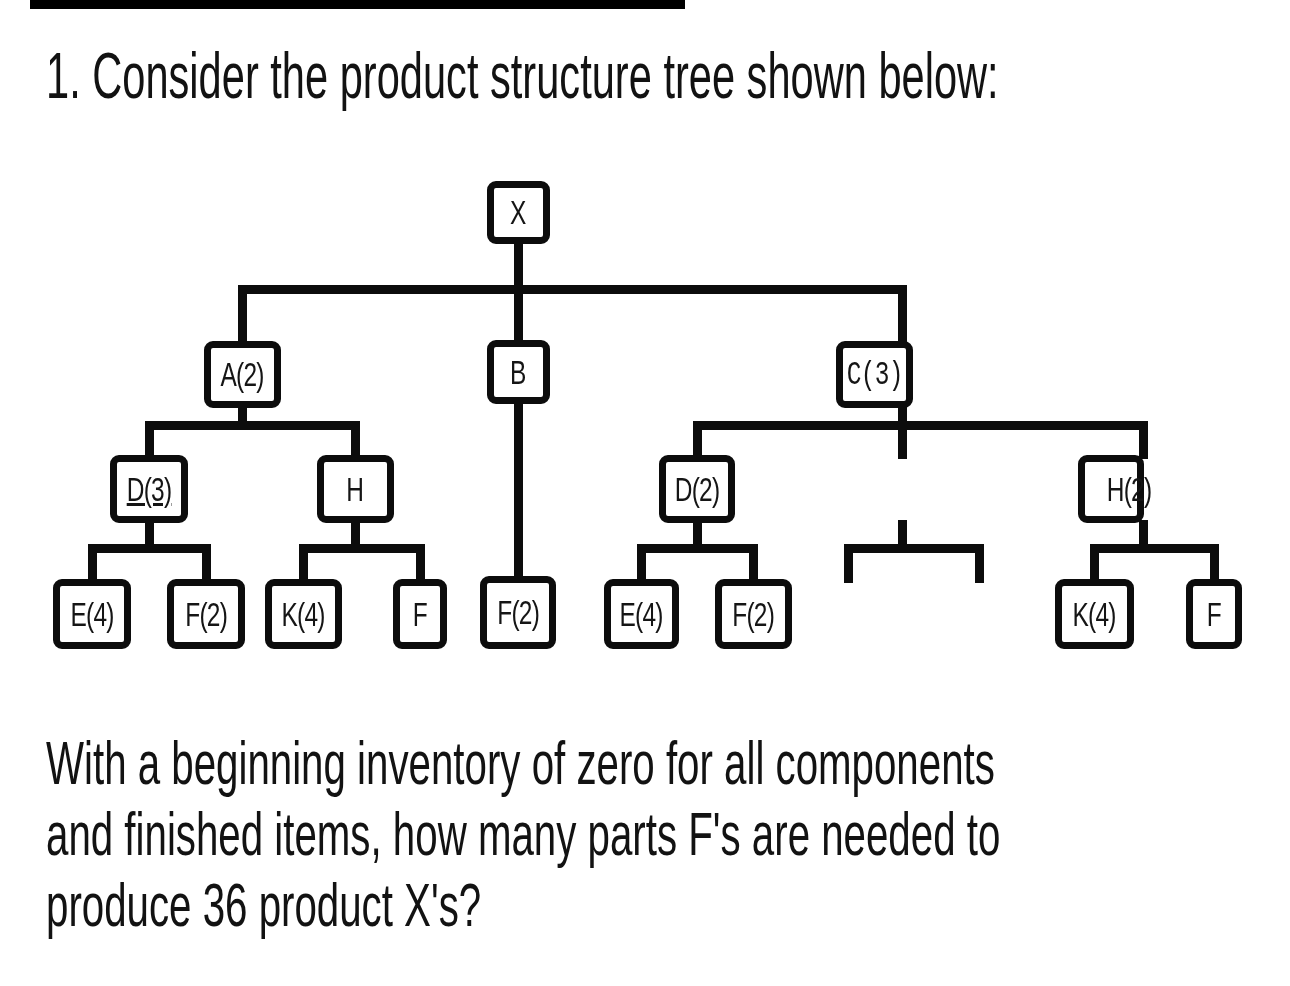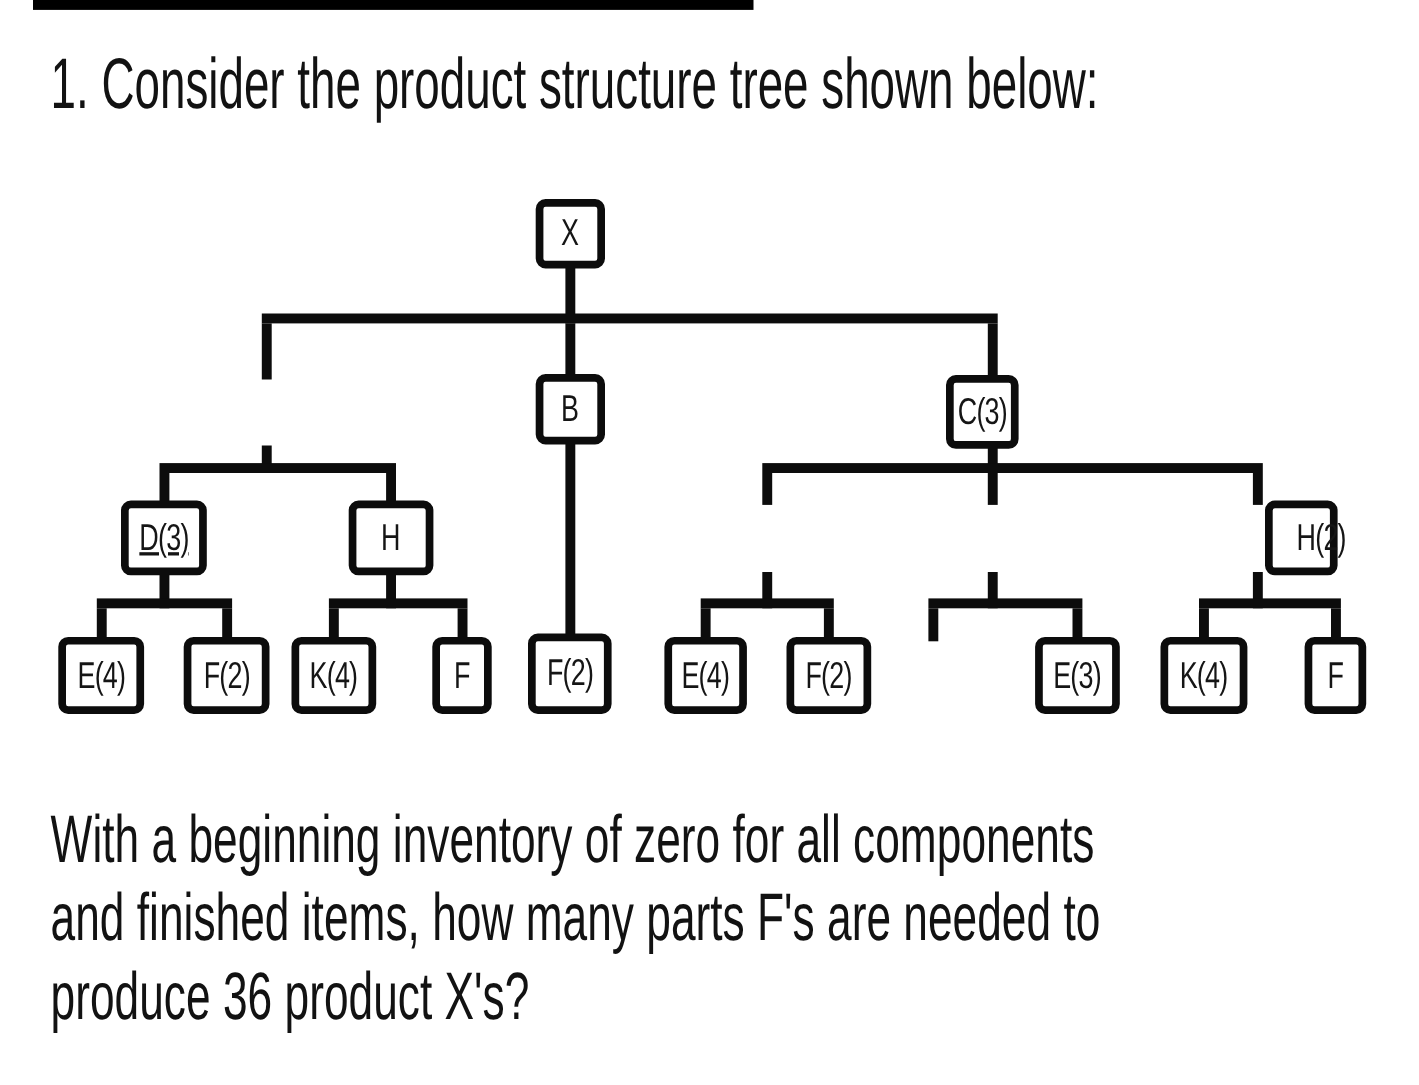--- a/index.html
+++ b/index.html
@@ -67,33 +67,39 @@
       <div class="tline" style="left: 843.5px; top: 544px; width: 140px; height: 9px; background: rgb(12, 12, 12);"></div>
       <div class="tline" style="left: 843.5px; top: 553px; width: 9px; height: 30px; background: rgb(12, 12, 12);"></div>
       <div class="tline" style="left: 974.5px; top: 553px; width: 9px; height: 30px; background: rgb(12, 12, 12);"></div>
       <div class="tline" style="left: 1138.5px; top: 520px; width: 9px; height: 33px; background: rgb(12, 12, 12);"></div>
       <div class="tline" style="left: 1089.5px; top: 544px; width: 129px; height: 9px; background: rgb(12, 12, 12);"></div>
       <div class="tline" style="left: 1089.5px; top: 553px; width: 9px; height: 30px; background: rgb(12, 12, 12);"></div>
       <div class="tline" style="left: 1209.5px; top: 553px; width: 9px; height: 30px; background: rgb(12, 12, 12);"></div>
       <div class="node" style="left: 486.5px; top: 181px; width: 63px; height: 63px;">
         <span class="nlabel">X</span>
       </div>
+      <div class="node" style="left: 203.5px; top: 341px; width: 77px; height: 67px;">
+        <span class="nlabel">A(2)</span>
+      </div>
       <div class="node" style="left: 486.5px; top: 340px; width: 63px; height: 64px;">
         <span class="nlabel">B</span>
       </div>
-      <div class="node" style="left: 860px; top: 341px; width: 66px; height: 67px;">
+      <div class="node" style="left: 836px; top: 341px; width: 77px; height: 67px; font-family: Liberation Mono, monospace;">
         <span class="nlabel">C(3)</span>
       </div>
       <div class="node" style="left: 110px; top: 455px; width: 78px; height: 68px; text-decoration: underline;">
         <span class="nlabel">D(3)</span>
       </div>
       <div class="node" style="left: 316.5px; top: 455px; width: 77px; height: 68px;">
         <span class="nlabel">H</span>
       </div>
-      <div class="node" style="left: 1150px; top: 455px; width: 66px; height: 68px; padding-left: 36px;">
+      <div class="node" style="left: 659px; top: 455px; width: 76px; height: 68px;">
+        <span class="nlabel">D(2)</span>
+      </div>
+      <div class="node" style="left: 1078px; top: 455px; width: 66px; height: 68px; padding-left: 36px;">
         <span class="nlabel">H(2)</span>
       </div>
       <div class="node" style="left: 53px; top: 579px; width: 78px; height: 70px;">
         <span class="nlabel">E(4)</span>
       </div>
       <div class="node" style="left: 167px; top: 579px; width: 78px; height: 70px;">
         <span class="nlabel">F(2)</span>
       </div>
       <div class="node" style="left: 264.5px; top: 579px; width: 77px; height: 70px;">
         <span class="nlabel">K(4)</span>
@@ -103,23 +109,20 @@
       </div>
       <div class="node" style="left: 480px; top: 576px; width: 76px; height: 73px;">
         <span class="nlabel">F(2)</span>
       </div>
       <div class="node" style="left: 603.5px; top: 579px; width: 75px; height: 70px;">
         <span class="nlabel">E(4)</span>
       </div>
       <div class="node" style="left: 714.5px; top: 579px; width: 77px; height: 70px;">
         <span class="nlabel">F(2)</span>
       </div>
-      <div class="node" style="left: 940.5px; top: 579px; width: 77px; height: 70px;">
-        <span class="nlabel">E(3)</span>
-      </div>
       <div class="node" style="left: 1054.5px; top: 579px; width: 79px; height: 70px;">
         <span class="nlabel">K(4)</span>
       </div>
       <div class="node" style="left: 1186px; top: 579px; width: 56px; height: 70px;">
         <span class="nlabel">F</span>
       </div>
     </div>
   <div id="question">
     <div class="qline">With a beginning inventory of zero for all components</div>
     <div class="qline">and finished items, how many parts F's are needed to</div>

